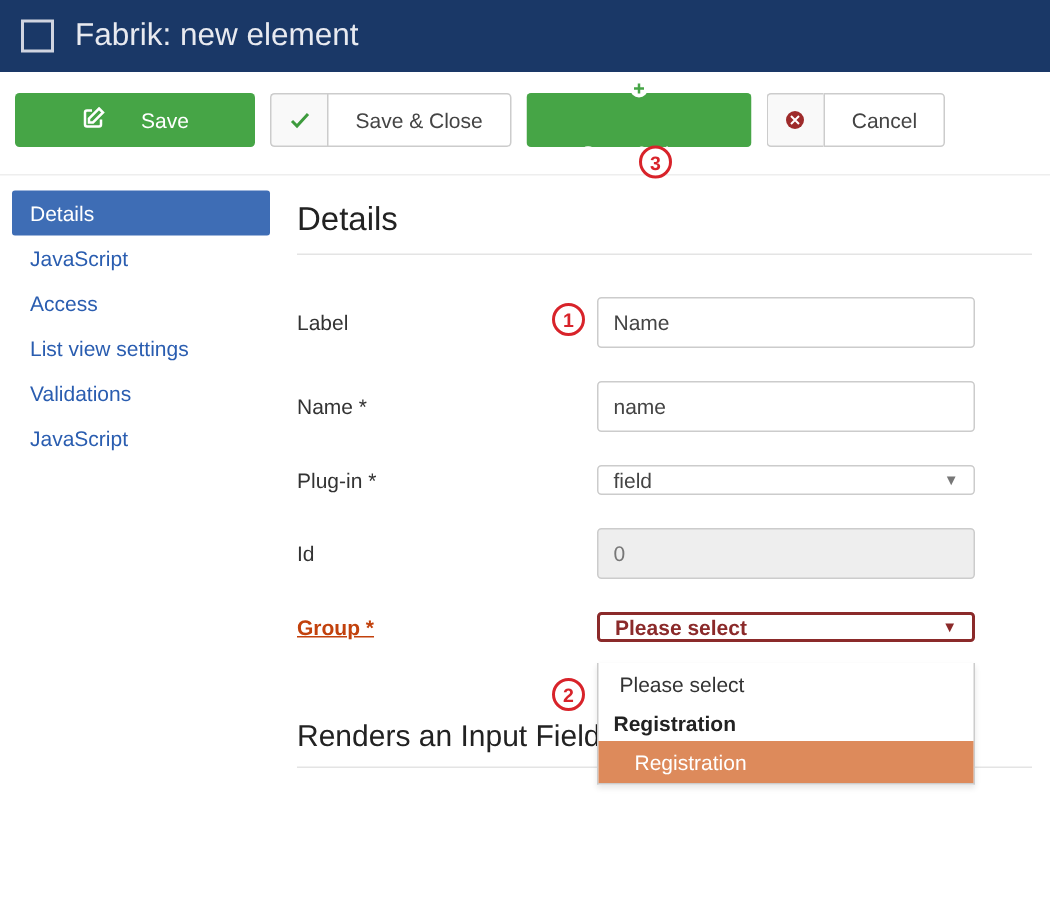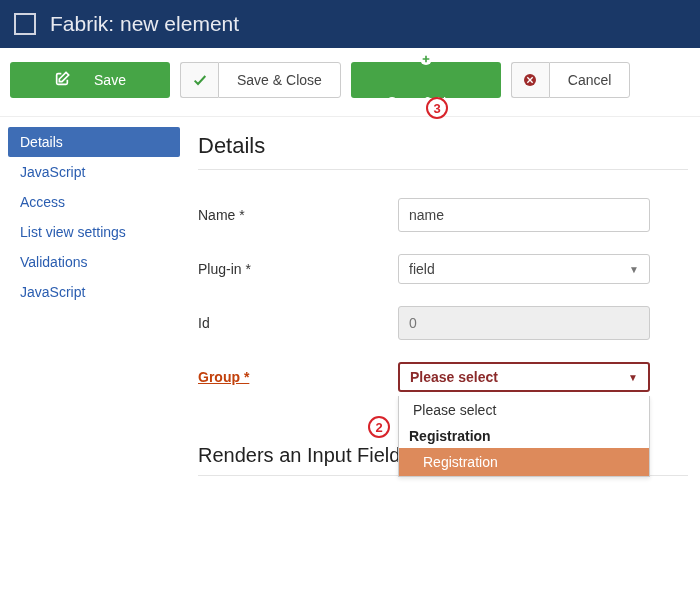--- a/index.html
+++ b/index.html
@@ -21,21 +21,21 @@
   .main { flex: 1; padding: 0 12px 20px 18px; }
   .main h2 { font-size: 22px; font-weight: 400; color: #222; margin: 6px 0 10px 0; }
   .hr { border: none; border-top: 1px solid #e4e4e4; margin: 4px 0 28px 0; }
   .hr2 { border: none; border-top: 1px solid #e4e4e4; margin: 8px 0 12px 0; }
   .row { display: flex; align-items: center; margin-bottom: 22px; position: relative; }
   .row .lab { width: 200px; color: #333; font-size: 14px; }
   .row .lab.req { color: #c2410c; font-weight: 600; text-decoration: underline; }
   .row .ctrl { flex: 1; position: relative; }
   .input { width: 252px; height: 34px; border: 1px solid #ccc; border-radius: 3px; padding: 0 10px; font-size: 14px; color: #444; background: #fff; }
   .input.ro { background: #eee; color: #777; }
-  .select { width: 252px; height: 30px; border: 1px solid #ccc; border-radius: 3px; padding: 0 10px; font-size: 14px; color: #444; background: #fff; display: flex; align-items: center; justify-content: space-between; }
+  .select { width: 252px; height: 20px; border: 1px solid #ccc; border-radius: 3px; padding: 0 10px; font-size: 14px; color: #444; background: #fff; display: flex; align-items: center; justify-content: space-between; }
   .select.open { border: 2px solid #8b2a2a; color: #8b2a2a; font-weight: 600; }
   .select .caret { font-size: 10px; color: #777; }
   .select.open .caret { color: #8b2a2a; }
   .dropdown { position: absolute; top: 34px; left: 0; width: 252px; border: 1px solid #ccc; border-top: none; background: #fff; z-index: 5; box-shadow: 0 2px 4px rgba(0,0,0,0.1); }
   .dropdown .opt { padding: 6px 14px; font-size: 14px; cursor: pointer; }
   .dropdown .optgroup { padding: 4px 10px; font-weight: 700; color: #222; }
   .dropdown .opt.hl { background: #dd8a5b; color: #fff; padding-left: 24px; }
   .subheading { font-size: 20px; font-weight: 400; color: #222; margin-top: 30px; }
   .annot { position: absolute; width: 22px; height: 22px; border: 2.5px solid #d8232a; border-radius: 50%; display: flex; align-items: center; justify-content: center; font-size: 13px; font-weight: 600; color: #d8232a; background: #fff; z-index: 20; }
   .icon-svg { width: 16px; height: 16px; }
@@ -102,20 +102,27 @@
     <div class="side-item">Access</div>
     <div class="side-item">List view settings</div>
     <div class="side-item">Validations</div>
     <div class="side-item">JavaScript</div>
   </div>
 
   <div class="main">
     <h2>Details</h2>
     <hr class="hr">
 
+    <div class="row">
+      <div class="lab">Label</div>
+      <div class="annot" style="left:170px; top:4px;">1</div>
+      <div class="ctrl">
+        <input class="input" value="Name" style="">
+      </div>
+    </div>
 
     <div class="row">
       <div class="lab">Name *</div>
       <div class="ctrl">
         <input class="input" value="name" style="">
       </div>
     </div>
 
     <div class="row">
       <div class="lab">Plug-in *</div>

